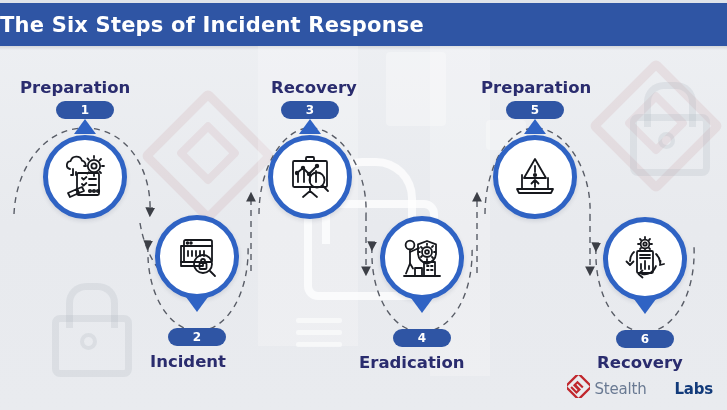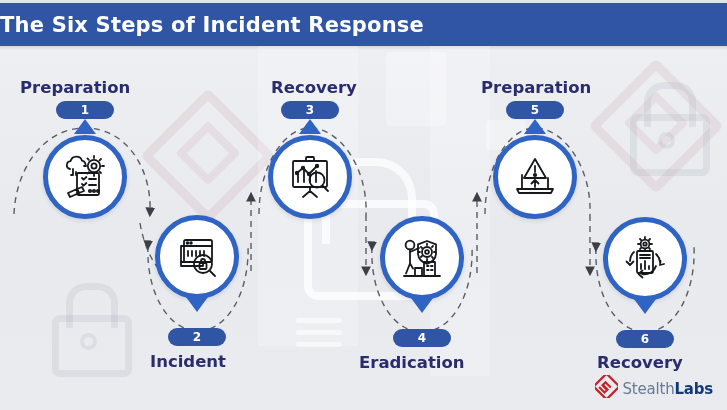--- a/index.html
+++ b/index.html
@@ -81,21 +81,21 @@
   .label{
     position:absolute;color:#2a2c6e;font-size:16.5px;font-weight:bold;
     white-space:nowrap;font-family:"DejaVu Sans", sans-serif;
   }
   .icon svg{display:block;}
 
   
   .logo{position:absolute;right:14px;bottom:8px;display:flex;align-items:center;gap:4px;}
   .logo-text{font-size:15px;font-family:"DejaVu Sans", sans-serif;letter-spacing:-.2px;}
   .logo-text .s1{color:#6a7a93;}
-  .logo-text .s2{color:#123a7a;font-weight:bold;}
+  .logo-text .s2{color:#123a7a;font-weight:bold;padding-left:28px;}
 </style>
 </head>
 <body>
 
 <div id="stage">
 
   <div class="topline"></div>
 
   <div class="header">
     <h1>The Six Steps of Incident Response</h1>

